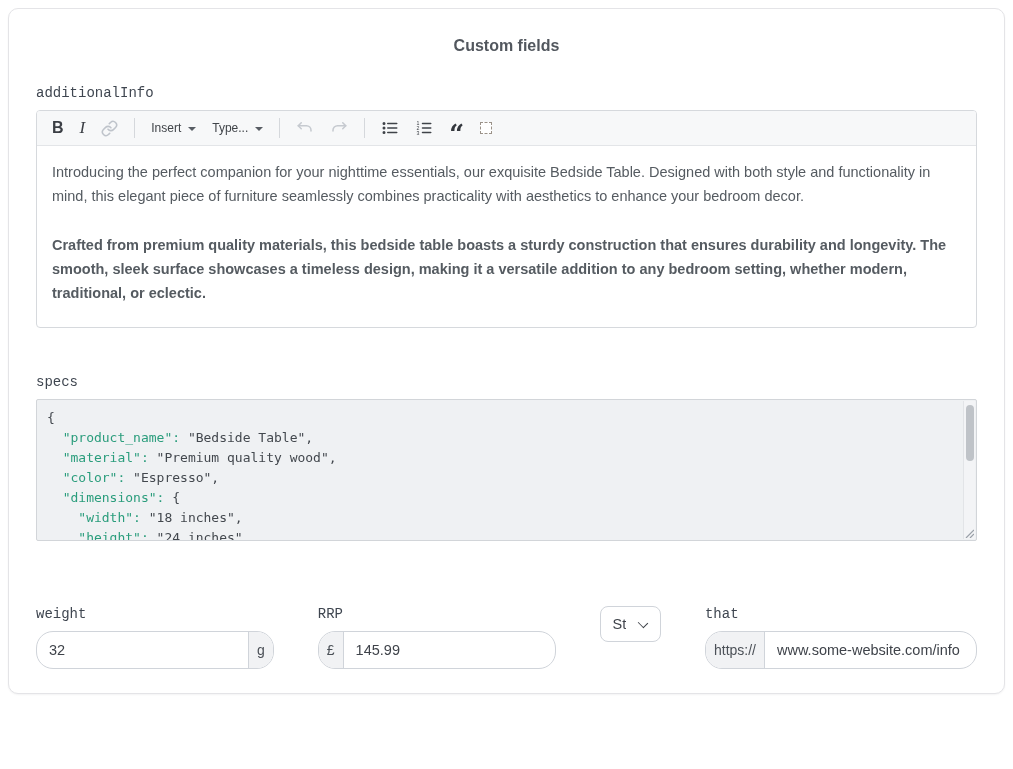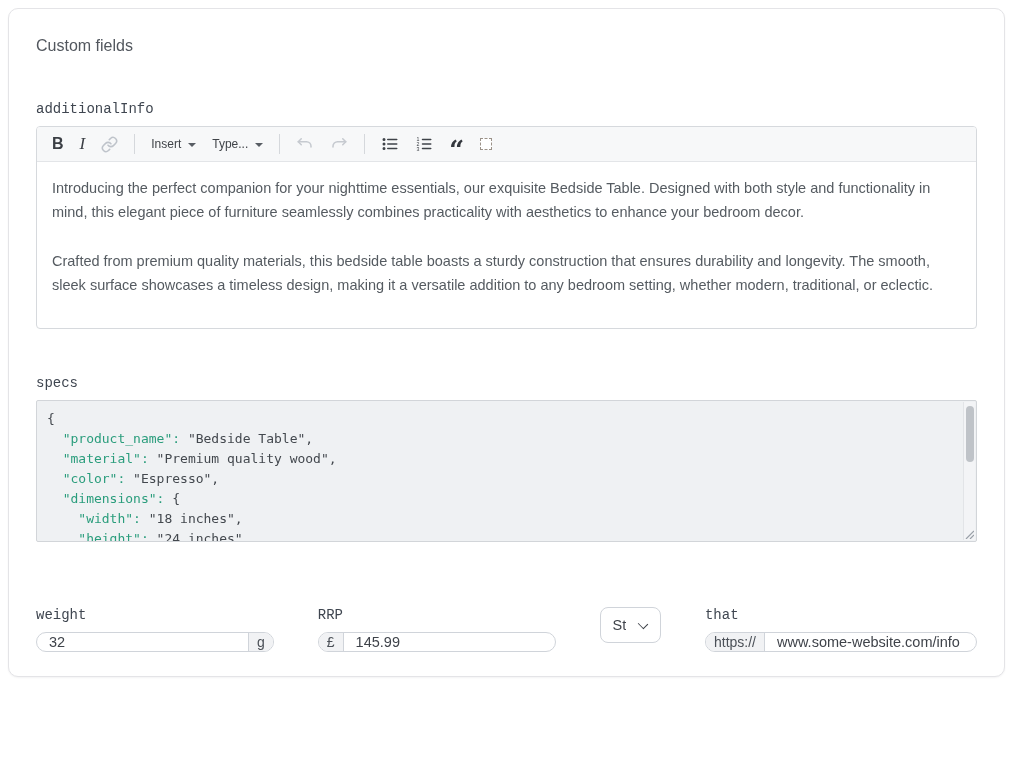--- a/index.html
+++ b/index.html
@@ -4,21 +4,21 @@
 <style>
   * { box-sizing: border-box; }
   html, body { margin: 0; padding: 0; background: #ffffff;
     font-family: "Liberation Sans", sans-serif; color: #3f4650; }
   .card {
     width: 997px; margin: 8px auto; background: #fff;
     border: 1px solid #e4e4e7; border-radius: 10px;
     box-shadow: 0 1px 2px rgba(16,24,40,.05);
     padding: 26px 27px 24px 27px;
   }
-  .card-title { font-size: 16px; font-weight: 400; color: #52575e; margin: 2px 0 46px 0; }
+  .card-title { font-size: 16px; font-weight: 700; color: #52575e; margin: 2px 0 30px 0; text-align: center; }
 
   .field-label { display: block; font-size: 14px; color: #3f4650; margin-bottom: 9px; font-family: Liberation Mono, monospace; }
 
   
   .editor { border: 1px solid #d6d9dd; border-radius: 4px; overflow: hidden; background: #fff; margin-bottom: 46px; }
   .toolbar {
     display: flex; align-items: center; gap: 2px;
     background: #f7f8f9; border-bottom: 1px solid #e3e5e8;
     height: 35px; padding: 0 8px;
   }
@@ -31,39 +31,39 @@
   .tb-btn.italic { font-family: "Liberation Serif", serif; font-style: italic; font-size: 17px; }
   .tb-btn.disabled { color: #bfc4cb; cursor: default; }
   .tb-sep { width: 1px; height: 20px; background: #d5d8dc; margin: 0 7px; }
   .tb-dd { display: flex; align-items: center; gap: 7px; font-size: 12px; color: #404449; }
   .caret { width: 0; height: 0; border-left: 4px solid transparent; border-right: 4px solid transparent; border-top: 4.5px solid #585d64; margin-top: 2px; }
   .tb-icon { display: flex; align-items: center; justify-content: center; }
   .tb-quote { font-family: "DejaVu Serif", serif; font-weight: 700; font-size: 26px; line-height: 10px; padding-top: 12px; color: #34383e; }
   .dashed-square { width: 12px; height: 12px; border: 1.6px dashed #9b9289; background: #fff; }
   .editor-content { padding: 14px 15px 18px 15px; min-height: 166px; }
   .editor-content p { margin: 0 0 25px 0; font-size: 14.5px; line-height: 24px; color: #555b61; }
-  .editor-content p:last-child { margin-bottom: 4px; }
+  .editor-content p:last-child { margin-bottom: 4px; font-weight: bold; }
 
   
   .specs-wrap { margin-bottom: 65px; }
   .specs-box {
     position: relative; height: 142px; overflow: hidden;
     background: #eff1f3; border: 1px solid #d2d5d9; border-radius: 2px;
   }
   .spec-lines { padding: 8px 12px 0 10px; font-family: "DejaVu Sans Mono", monospace; font-size: 13px; line-height: 20px; }
   .spec-line { white-space: pre; }
   .spec-key { color: #2a9d7c; }
   .spec-val { color: #43484e; }
   .specs-scrollbar { position: absolute; top: 1px; right: 1px; bottom: 1px; width: 12px; background: #f3f4f6; border-left: 1px solid #e2e4e7; }
   .specs-thumb { position: absolute; top: 4px; left: 2px; width: 8px; height: 56px; border-radius: 4px; background: #bfc3c8; }
   .resize-grip { position: absolute; right: 2px; bottom: 2px; width: 10px; height: 10px; }
 
   
   .field-grid { display: grid; grid-template-columns: 1fr 1fr 1fr 1fr; column-gap: 30px; row-gap: 38px; gap: 44px; }
-  .input-group { display: flex; align-items: stretch; height: 20px; border: 1px solid #d0d4da; border-radius: 17px; background: #fff; overflow: hidden; }
+  .input-group { display: flex; align-items: stretch; height: 38px; border: 1px solid #d0d4da; border-radius: 17px; background: #fff; overflow: hidden; }
   .input-group input {
     flex: 1; border: 0; outline: none; padding: 0 12px; font-size: 14.5px; color: #3f434a;
     font-family: "Liberation Sans", sans-serif; background: transparent; min-width: 0;
   }
   .addon { display: flex; align-items: center; justify-content: center; background: #f1f2f4; color: #4b5057; font-size: 14px; padding: 0 8px; }
   .addon.right { border-left: 1px solid #d0d4da; }
   .addon.left { border-right: 1px solid #d0d4da; }
   .select-wrap { position: relative; height: 36px; }
   .select-wrap select {
     appearance: none; -webkit-appearance: none; width: 100%; height: 100%;

